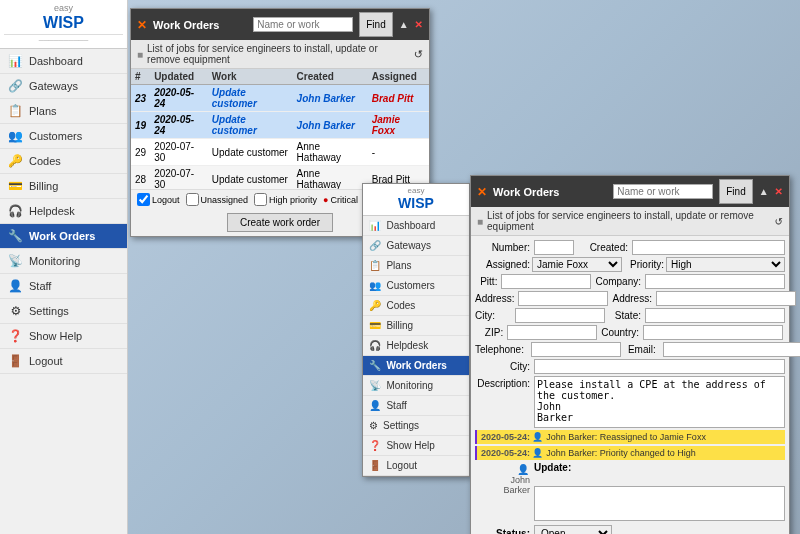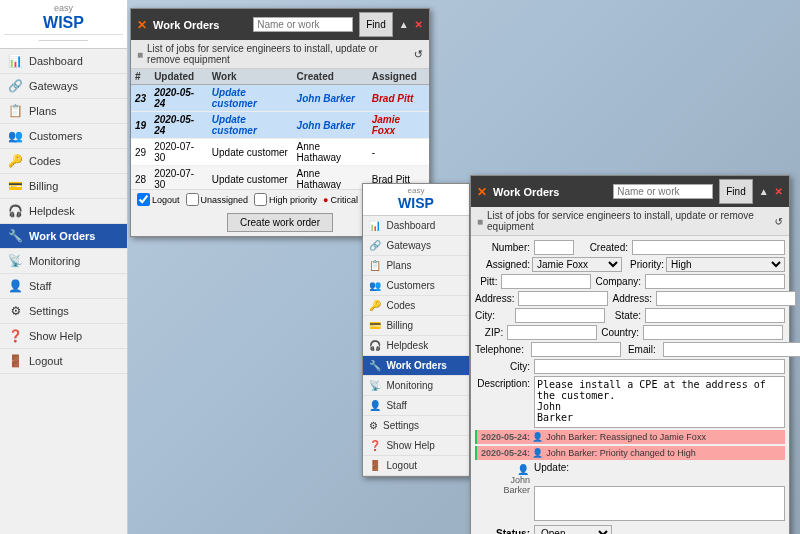--- a/index.html
+++ b/index.html
@@ -193,22 +193,22 @@
       border: 1px solid #888;
       box-shadow: 2px 2px 6px rgba(0,0,0,0.4);
       z-index: 6;
     }
 
     .history-entry {
       margin: 2px 4px;
       padding: 2px 4px;
       font-size: 9px;
       color: #333;
-      background: #fca5a5;
-      border-left: 2px solid #22c55e;
+      background: #fde047;
+      border-left: 2px solid #6d28d9;
     }
     .history-entry .h-date {
       color: #555;
       font-weight: bold;
     }
     .history-entry .h-icon {
       color: #666;
     }
 
     .status-row {
@@ -547,21 +547,21 @@
       <span>John Barker</span>: 
       <span>Priority changed to High</span>
     </div>
 
     <div style="display:flex;gap:4px;margin:2px 4px;font-size:10px;align-items:flex-start;">
       <div style="width:55px;text-align:right;padding-top:2px;">
         <span>👤</span>
         <div style="font-size:9px;color:#555;">John<br>Barker</div>
       </div>
       <div style="flex:1;">
-        <div style="font-weight:normal;margin-bottom:13px;">Update:</div>
+        <div style="font-weight:bold;margin-bottom:13px;">Update:</div>
         <textarea style="width: 100%; font-size: 10px; padding: 2px; border: 1px solid rgb(170, 170, 170); resize: none; height: 35px; background: rgb(255, 255, 255);"></textarea>
       </div>
     </div>
 
     <div class="status-row">
       <label style="width:55px;text-align:right;font-weight:bold;">Status:</label>
       <select style="font-size:10px;padding:1px 2px;border:1px solid #aaa;">
         <option>Open</option>
         <option>Closed</option>
         <option>In Progress</option>

